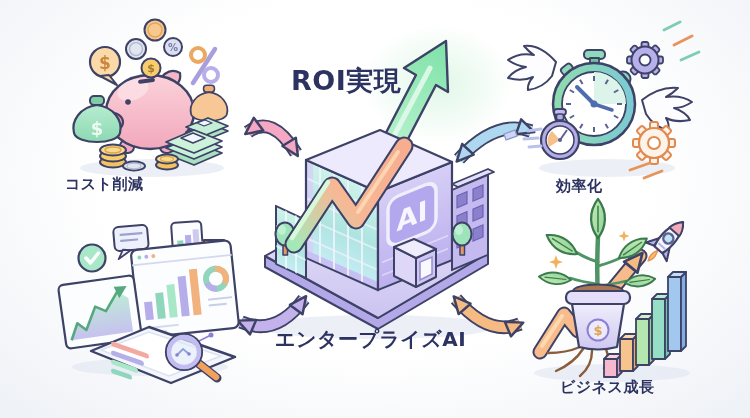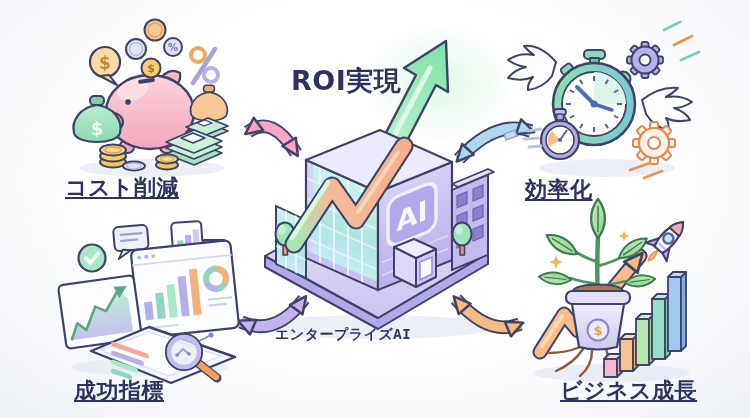--- a/index.html
+++ b/index.html
@@ -6,22 +6,22 @@
   .canvas{
     position:relative;width:750px;height:418px;overflow:hidden;
     background:radial-gradient(ellipse at 50% 42%, #ffffff 52%, #eef1f6 100%);
     font-family:"DejaVu Sans","Liberation Sans",sans-serif;
   }
   .lbl{
     position:absolute;font-weight:bold;color:#2d3361;
     letter-spacing:.5px;line-height:1.1;user-select:none;
   }
   .title{font-size:27px;}
-  .node-lbl{font-size:22px;text-decoration:underline;}
-  .center-lbl{font-size:14px;font-family:Liberation Mono, monospace;}
+  .node-lbl{font-size:15px;}
+  .center-lbl{font-size:20px;}
   svg{position:absolute;left:0;top:0;}
   svg text{font-family:"DejaVu Sans","Liberation Sans",sans-serif;font-weight:bold;}
   .ol{stroke:#3d4266;stroke-linejoin:round;stroke-linecap:round;}
 </style>
 </head>
 <body>
 
 <div class="canvas">
 <svg width="750" height="418" viewBox="0 0 750 418">
   <defs>
@@ -507,17 +507,16 @@
       <circle cx="0" cy="-2" r="5" fill="#bfe4f4" stroke="#5b6190" stroke-width="2.5"></circle>
       <line x1="-4.5" y1="8" x2="4.5" y2="8" stroke="#b7b0ea" stroke-width="2"></line>
     </g>
     <use href="#sparkShape" transform="translate(556,262)" fill="#f2b25c"></use>
     <use href="#sparkShape" transform="translate(624,236) scale(.8)" fill="#f2b25c"></use>
   </g>
 </svg>
 
 <div class="lbl title" style="left:291px;top:66px;width:180px;">ROI実現</div>
 <div class="lbl node-lbl" style="left:65px;top:176px;width:180px;">コスト削減</div>
-<div class="lbl node-lbl" style="left:525px;top:178px;width:180px;">効率化</div>
-<div class="lbl node-lbl" style="left:74px;top:379px;width:180px;">成功指標</div>
+<div class="lbl node-lbl" style="left:556px;top:178px;width:180px;">効率化</div>
 <div class="lbl node-lbl" style="left:560px;top:379px;width:180px;">ビジネス成長</div>
 <div class="lbl center-lbl" style="left:275px;top:328px;width:200px;">エンタープライズAI</div>
 </div>
 
 </body></html>

